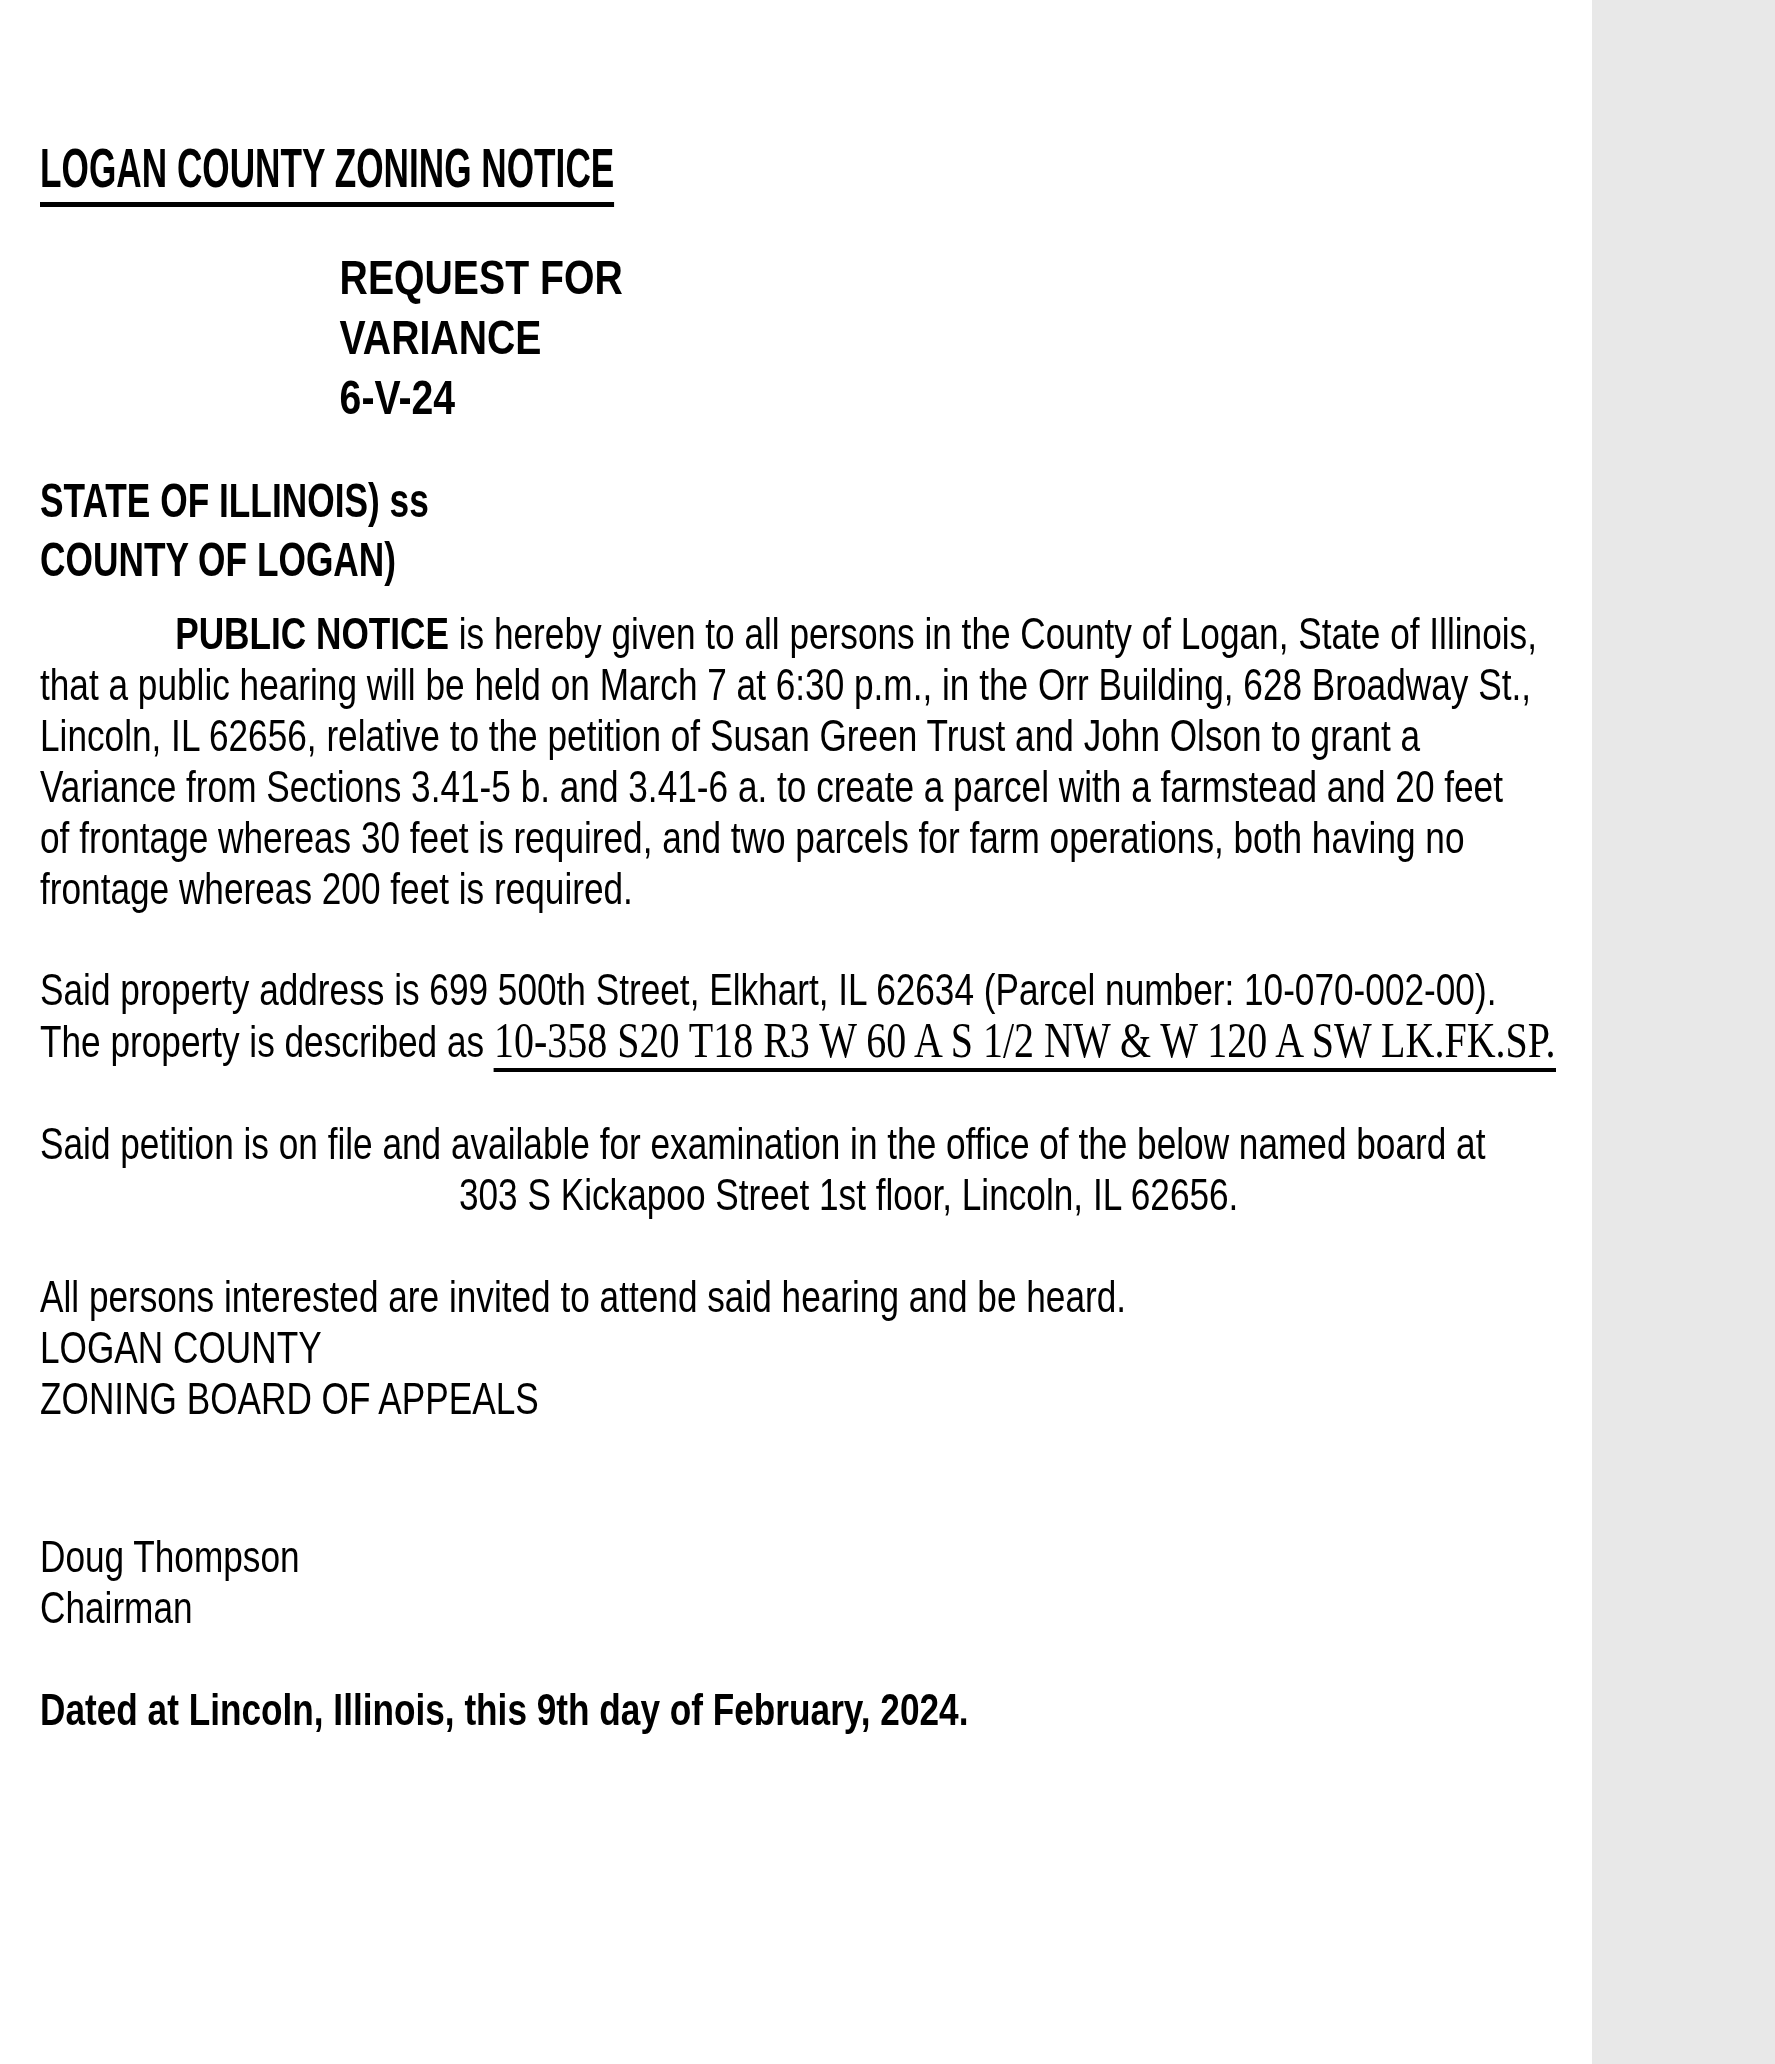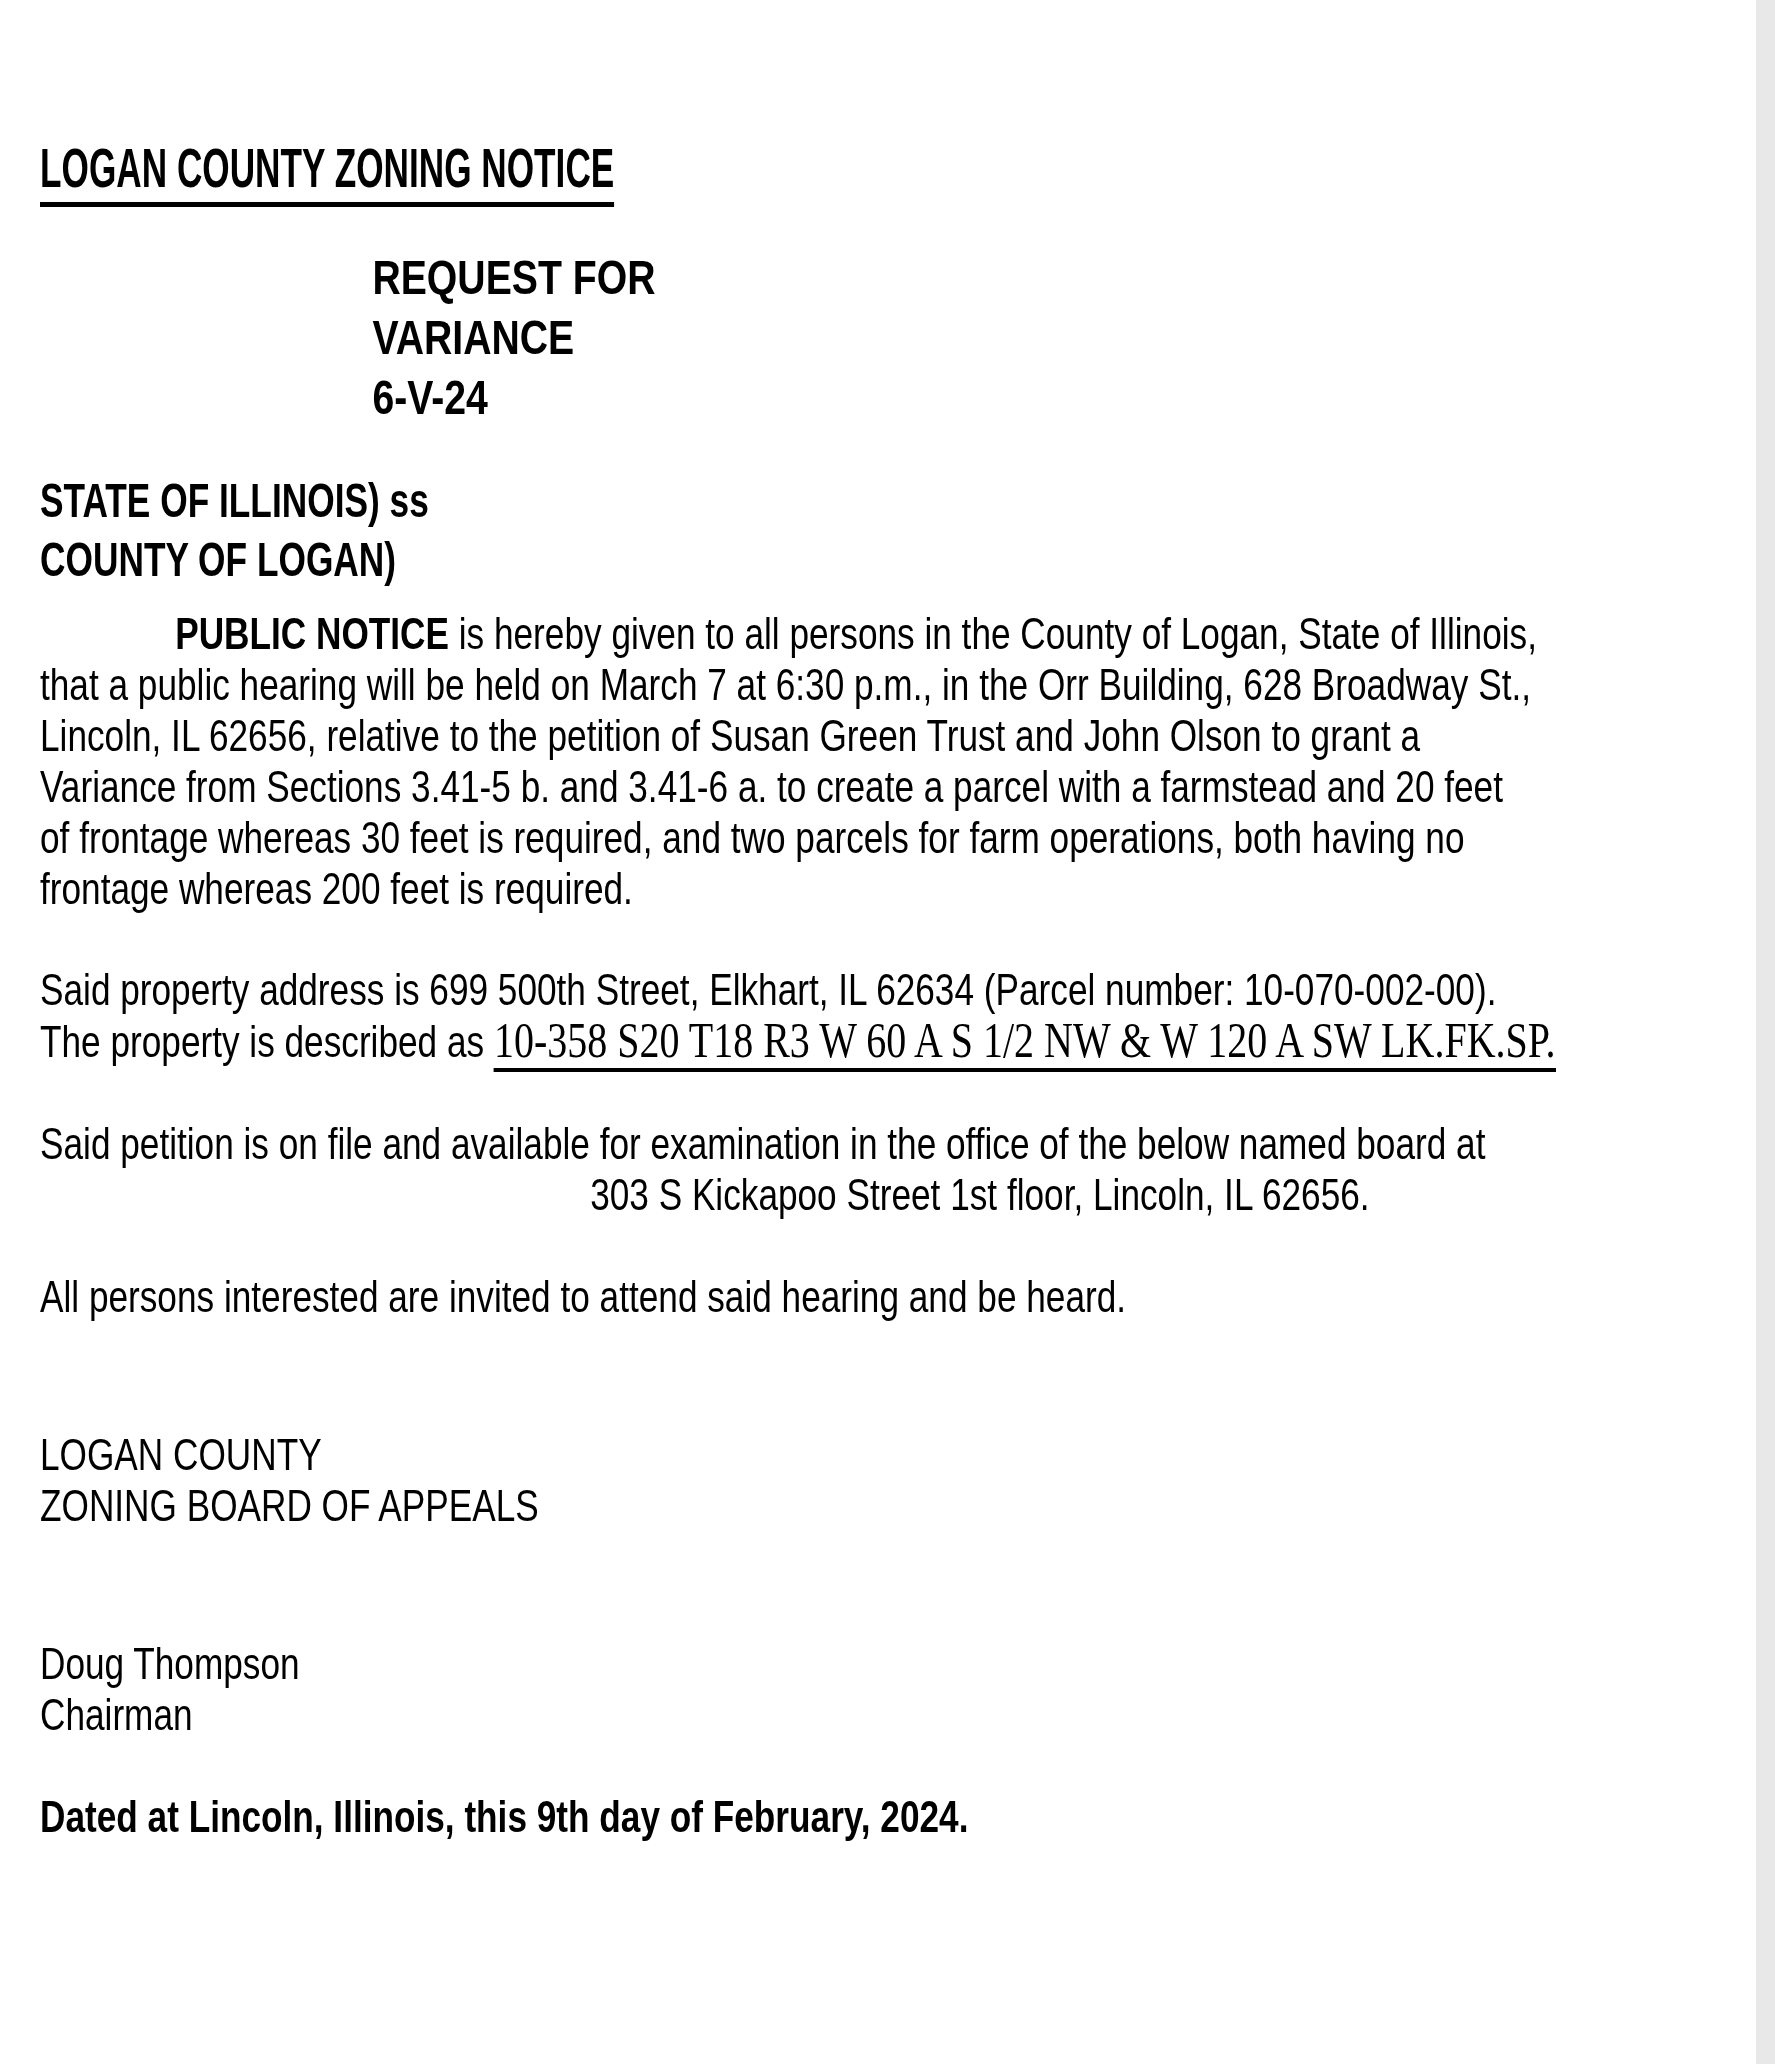--- a/index.html
+++ b/index.html
@@ -1,17 +1,17 @@
 <!DOCTYPE html>
 <html style="font-size:13.4px"><head>
 <meta charset="utf-8">
 <style>
   html, body { margin: 0; padding: 0; background: #e8e8e8; }
   .page {
-    width: 1756px;
+    width: 1592px;
     height: 2064px;
     background: #ffffff;
     color: #000000;
     font-family: "Liberation Sans", sans-serif;
     box-sizing: border-box;
     padding: 135px 54px 0 40px;
     overflow: hidden;
     position: relative;
   }
   .line { white-space: nowrap; }
@@ -47,21 +47,21 @@
   .legal-desc {
     font-family: "Liberation Serif", serif;
     font-size: 50px;
     line-height: 51px;
     border-bottom: 4.2px solid #000;
     padding-bottom: 0.8px;
   }
 
   .petition-block { margin-top: 51px; text-align: right; }
   .invitation-block { margin-top: 51px; }
-  .board-block { margin-top: 107px; }
+  .board-block { }
   .signatory-block { margin-top: 107px; }
   .dated-block { margin-top: 51px; font-weight: bold; }
 </style>
 </head>
 <body>
 
 <div class="page">
 
   <div class="title-row">
     <span class="title-text">LOGAN COUNTY ZONING NOTICE</span>

